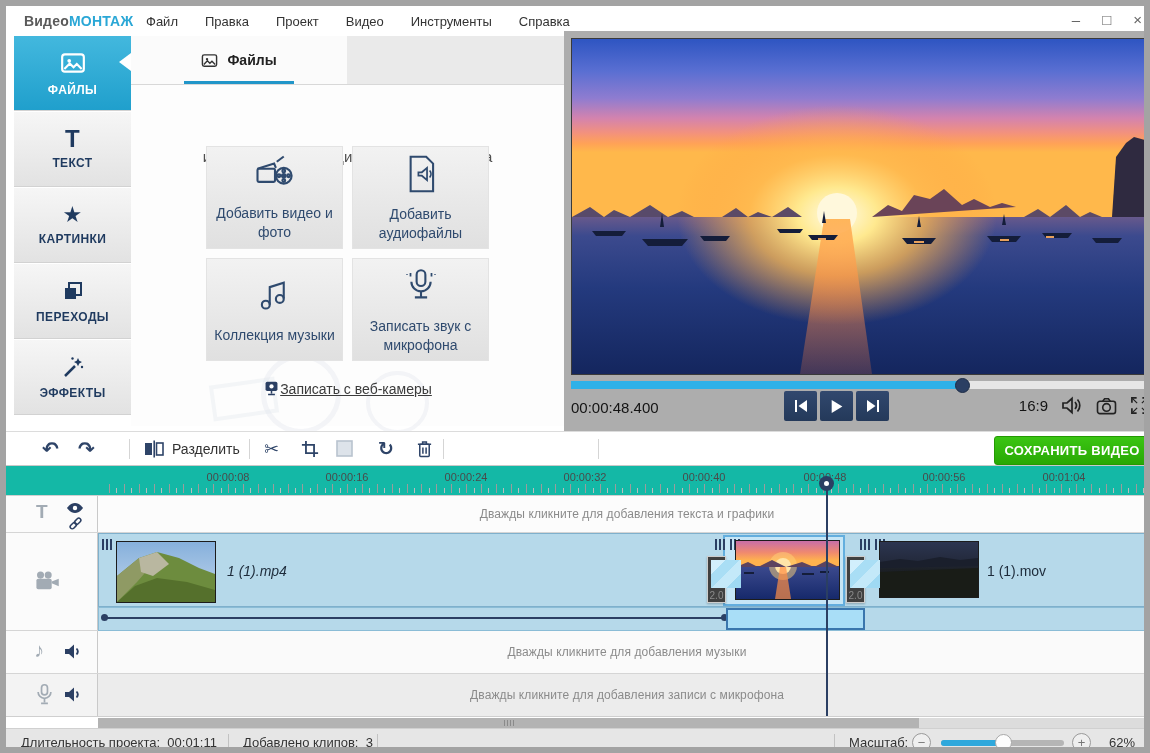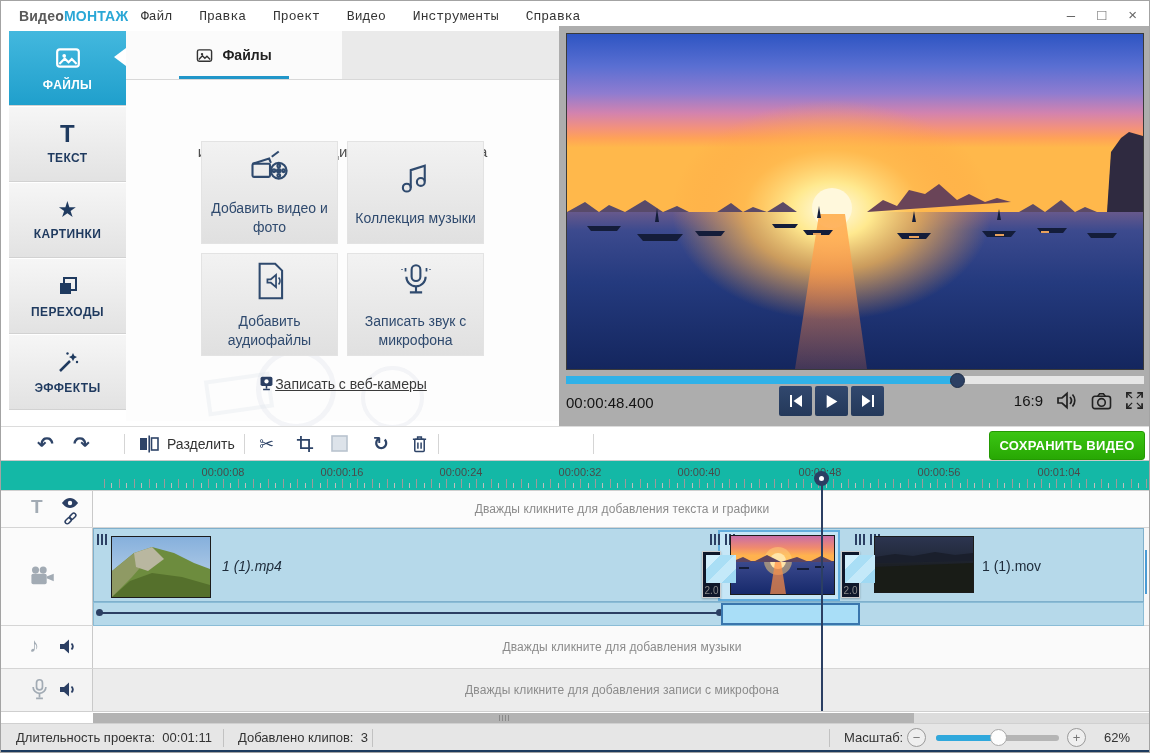--- a/index.html
+++ b/index.html
@@ -1,24 +1,24 @@
 <!DOCTYPE html>
 <html><head>
 <meta charset="utf-8">
 <style>
   html,body{margin:0;padding:0;background:#555;}
   .window{position:relative;width:1150px;height:753px;background:#fff;overflow:hidden;
-    font-family:"Liberation Sans","DejaVu Sans",sans-serif;border:1px solid #a3a3a3;box-sizing:border-box;}
+    font-family:"Liberation Sans","DejaVu Sans",sans-serif;border:6px solid #a3a3a3;box-sizing:border-box;}
   .abs{position:absolute;}
   svg{display:block;}
   
   .titlebar{left:0;top:0;width:1150px;height:30px;background:#fff;}
   .logo{left:18px;top:7px;font-size:14px;font-weight:bold;color:#5a5a5a;letter-spacing:.2px;}
   .logo .blue{color:#2aa7d6;}
-  .menu{left:140px;top:8px;display:flex;gap:27px;font-size:13px;color:#333;font-family:Liberation Mono, monospace;}
+  .menu{left:140px;top:8px;display:flex;gap:27px;font-size:13px;color:#333;}
   .menu span{cursor:default;}
   .winctl{right:14px;top:5px;display:flex;gap:22px;font-size:15px;color:#666;}
   
   .sidebar{left:8px;top:30px;width:117px;height:380px;}
   .side-item{position:relative;width:117px;height:75px;display:flex;flex-direction:column;align-items:center;justify-content:center;gap:7px;
     background:linear-gradient(#f6f6f6,#e2e2e2);border-bottom:1px solid #fff;box-shadow:inset 0 -1px 0 #d2d2d2;
     color:#1f3a5f;font-size:12px;font-weight:bold;letter-spacing:.4px;cursor:pointer;}
   .side-item.active{background:linear-gradient(#43b8de,#1f9fcc);color:#fff;}
   .notch{left:113px;top:47px;width:0;height:0;border-top:9px solid transparent;border-bottom:9px solid transparent;border-right:12px solid #fff;z-index:3;}
   .tglyph{font-size:24px;font-weight:bold;line-height:20px;}
@@ -67,21 +67,21 @@
   .trackrow{left:0;width:1150px;box-sizing:border-box;}
   .thead{position:absolute;left:0;top:0;width:92px;height:100%;background:#fbfbfb;border-right:1px solid #c9c9c9;box-sizing:border-box;}
   .hint{position:absolute;left:92px;right:0;top:0;height:100%;display:flex;align-items:center;justify-content:center;
     font-size:12px;color:#8b8b8b;letter-spacing:.1px;}
   .clipstrip{position:absolute;left:92px;top:0;width:1051px;height:74px;background:#b6d9ea;border:1px solid #7fb0cc;box-sizing:border-box;}
   .grip{position:absolute;width:11px;height:11px;display:flex;gap:2px;}
   .grip i{width:2px;height:11px;background:#2b3f63;}
   .thumb{position:absolute;border:1px solid #1c1c1c;box-sizing:border-box;overflow:hidden;}
   .cliplabel{position:absolute;font-size:14px;color:#1d2b3a;}
   .selbox{position:absolute;background:#c6e6f6;border:2px solid #63aede;box-sizing:border-box;}
-  .tbadge{position:absolute;width:19px;height:47px;background:#0f172a;border:1px solid #cdcdcd;box-shadow:0 1px 2px rgba(0,0,0,.25);box-sizing:border-box;cursor:pointer;}
+  .tbadge{position:absolute;width:19px;height:47px;background:#404040;border:1px solid #cdcdcd;box-shadow:0 1px 2px rgba(0,0,0,.25);box-sizing:border-box;cursor:pointer;}
   .tbadge .pat{position:absolute;left:3px;top:3px;width:30px;height:28px;
     background:linear-gradient(135deg,#d2effc 0 25%,#a9def5 25% 50%,#c4e9f9 50% 75%,#9fd9f3 75%);}
   .tbadge .dur{position:absolute;left:0;bottom:1px;width:100%;text-align:center;font-size:10px;color:#8a8a8a;}
   .audiostrip{position:absolute;left:92px;top:74px;width:1051px;height:24px;background:#b6d9ea;border:1px solid #8abcd6;box-sizing:border-box;}
   .envline{position:absolute;top:9px;height:2px;background:#2b3f63;}
   .envdot{position:absolute;width:7px;height:7px;border-radius:50%;background:#2b3f63;top:6px;}
   .audiosel{position:absolute;left:627px;top:0;width:139px;height:22px;background:#a9def7;border:2px solid #3a76ad;box-sizing:border-box;}
   .playhead-stem{left:820px;top:478px;width:2px;height:232px;background:#2b3f63;z-index:8;}
   .playhead-pin{left:813px;top:470px;width:15px;height:15px;border-radius:50%;background:#2b3f63;z-index:9;display:flex;align-items:center;justify-content:center;cursor:grab;}
   .playhead-pin i{width:5px;height:5px;border-radius:50%;background:#fff;}
@@ -186,34 +186,34 @@
             <circle cx="34" cy="24" r="2" fill="#2f4a6e"></circle>
             <circle cx="34" cy="18.5" r="1.6"></circle>
             <circle cx="34" cy="29.5" r="1.6"></circle>
             <circle cx="28.5" cy="24" r="1.6"></circle>
             <circle cx="39.5" cy="24" r="1.6"></circle>
             <path d="M26 8l8-6"></path>
         </svg>
         <span>Добавить видео и фото</span>
       </div>
       <div class="bigbtn">
+        <svg width="38" height="42" viewBox="0 0 44 48" fill="none" stroke="#2f4a6e" stroke-width="2.4">
+          <path d="M10 4h18l8 8v32H10z"></path>
+            <path d="M19 22h4l6-5v14l-6-5h-4z" stroke-width="2"></path>
+            <path d="M32 20a6 6 0 0 1 0 8" stroke-width="2"></path>
+        </svg>
+        <span>Добавить аудиофайлы</span>
+      </div>
+      <div class="bigbtn">
         <svg width="42" height="42" viewBox="0 0 48 48" fill="none" stroke="#2f4a6e" stroke-width="2.4">
           <path d="M18 35V15l16-5v18"></path>
             <circle cx="13.5" cy="35" r="4.5"></circle>
             <circle cx="29.5" cy="28.5" r="4.5"></circle>
         </svg>
         <span>Коллекция музыки</span>
-      </div>
-      <div class="bigbtn">
-        <svg width="38" height="42" viewBox="0 0 44 48" fill="none" stroke="#2f4a6e" stroke-width="2.4">
-          <path d="M10 4h18l8 8v32H10z"></path>
-            <path d="M19 22h4l6-5v14l-6-5h-4z" stroke-width="2"></path>
-            <path d="M32 20a6 6 0 0 1 0 8" stroke-width="2"></path>
-        </svg>
-        <span>Добавить аудиофайлы</span>
       </div>
       <div class="bigbtn">
         <svg width="42" height="42" viewBox="0 0 48 48" fill="none" stroke="#2f4a6e" stroke-width="2.4">
           <rect x="19" y="6" width="10" height="18" rx="5"></rect>
             <path d="M13 19a11 11 0 0 0 22 0"></path>
             <path d="M24 30v7M17 37h14"></path>
             <path d="M12 9v4M8 10.5v1M36 9v4M40 10.5v1" stroke-width="2"></path>
         </svg>
         <span>Записать звук с микрофона</span>
       </div>

